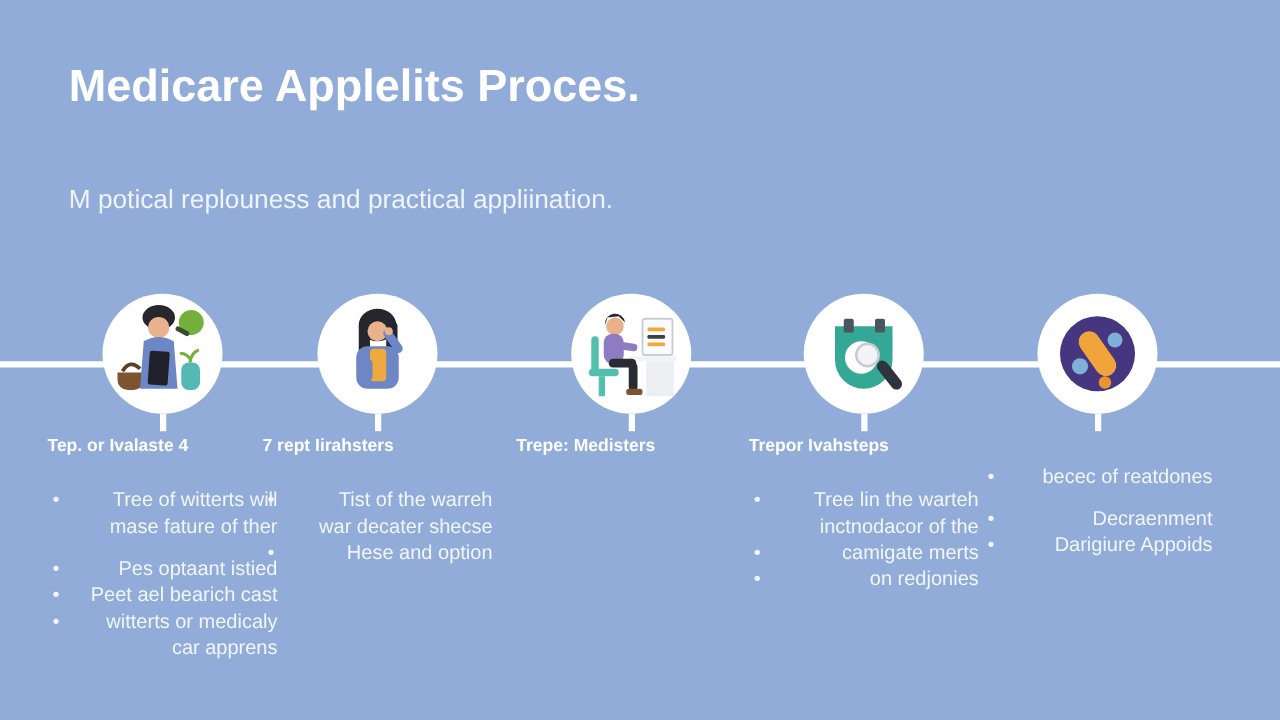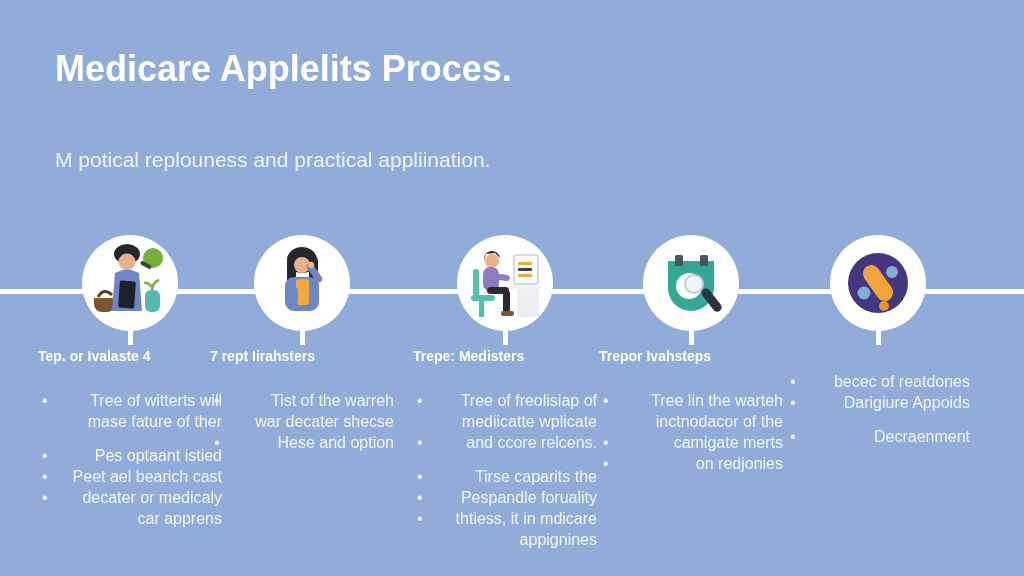--- a/index.html
+++ b/index.html
@@ -74,21 +74,21 @@
         <rect x="37" y="46" width="16" height="27" rx="2" fill="#20202A" transform="rotate(4 45 59)"></rect>
       </svg>
     </div>
     <div class="tick"></div>
     <div class="heading">Tep. or Ivalaste 4</div>
     <div class="lines">
       <div class="line b">Tree of witterts will</div>
       <div class="line">mase fature of ther</div>
       <div class="line b gap">Pes optaant istied</div>
       <div class="line b">Peet ael bearich cast</div>
-      <div class="line b">decater or medicaly</div>
+      <div class="line b">witterts or medicaly</div>
       <div class="line">car apprens</div>
     </div>
   </div>
 
   <div class="step step-2">
     <div class="circle">
       <svg viewBox="0 0 96 96">
         <ellipse cx="48" cy="25" rx="15" ry="13" fill="#26262E"></ellipse>
         <rect x="33" y="22" width="9" height="30" rx="4" fill="#26262E"></rect>
         <rect x="55" y="22" width="9" height="24" rx="4" fill="#26262E"></rect>
@@ -125,29 +125,20 @@
         <path d="M27 25 a8 8 0 0 1 16 -2 l-5 -5 -9 1 z" fill="#26262E"></path>
         <rect x="26" y="32" width="16" height="24" rx="7" fill="#8D7CC2"></rect>
         <rect x="36" y="38" width="17" height="6" rx="3" fill="#8D7CC2" transform="rotate(8 36 41)"></rect>
         <rect x="30" y="52" width="22" height="7" rx="3.5" fill="#2A2A33"></rect>
         <rect x="46" y="55" width="7" height="23" rx="3.5" fill="#2A2A33"></rect>
         <rect x="44" y="76" width="13" height="5" rx="2" fill="#7D5430"></rect>
       </svg>
     </div>
     <div class="tick"></div>
     <div class="heading">Trepe: Medisters</div>
-    <div class="lines">
-      <div class="line b">Tree of freolisiap of</div>
-      <div class="line">mediicatte wplicate</div>
-      <div class="line b">and ccore relcens.</div>
-      <div class="line b gap">Tirse caparits the</div>
-      <div class="line b">Pespandle foruality</div>
-      <div class="line b">thtiess, it in mdicare</div>
-      <div class="line">appignines</div>
-    </div>
   </div>
 
   <div class="step step-4">
     <div class="circle">
       <svg viewBox="0 0 96 96">
         <path d="M25 26 h46 v27 a23 23 0 0 1 -46 0 z" fill="#35A795"></path>
         <rect x="32" y="20" width="8" height="11" rx="1.5" fill="#4A5560"></rect>
         <rect x="57" y="20" width="8" height="11" rx="1.5" fill="#4A5560"></rect>
         <circle cx="46" cy="51" r="13" fill="#FFFFFF"></circle>
         <rect x="57" y="54" width="9" height="27" rx="4.5" fill="#2E333D" transform="rotate(-38 61.5 56)"></rect>
@@ -172,18 +163,18 @@
         <rect x="16" y="72" width="18" height="7" rx="3.5" fill="#FFFFFF" transform="rotate(38 25 75)"></rect>
         <rect x="39.5" y="28" width="17" height="40" rx="8.5" fill="#F2A43C" transform="rotate(-35 48 48)"></rect>
         <circle cx="62" cy="37" r="6" fill="#7FB0D8"></circle>
         <circle cx="34" cy="58" r="6.5" fill="#7FB0D8"></circle>
         <circle cx="54" cy="71" r="5" fill="#E8952F"></circle>
       </svg>
     </div>
     <div class="tick"></div>
     <div class="lines">
       <div class="line b">becec of reatdones</div>
+      <div class="line b gap">Decraenment</div>
       <div class="line b">Darigiure Appoids</div>
-      <div class="line b gap">Decraenment</div>
     </div>
   </div>
 
 </div>
 
 </body></html>

